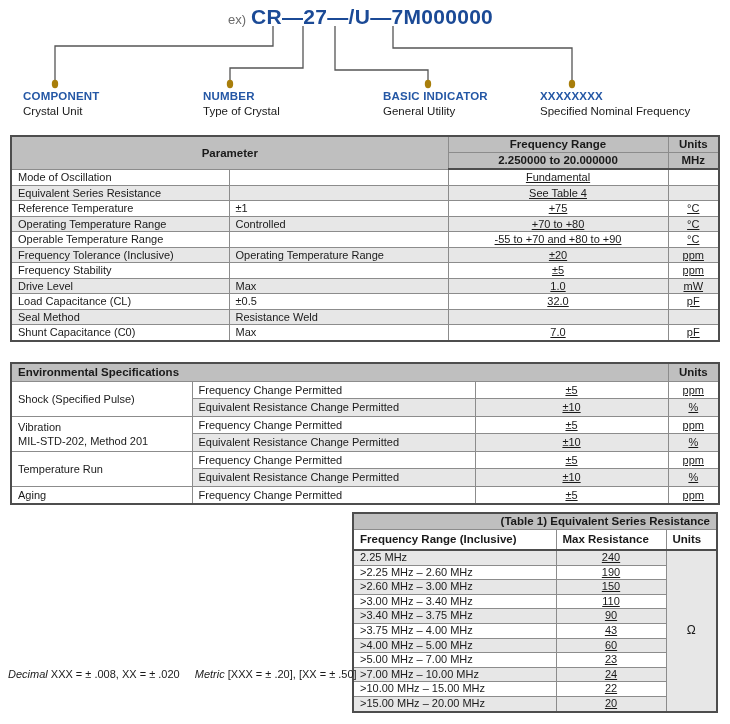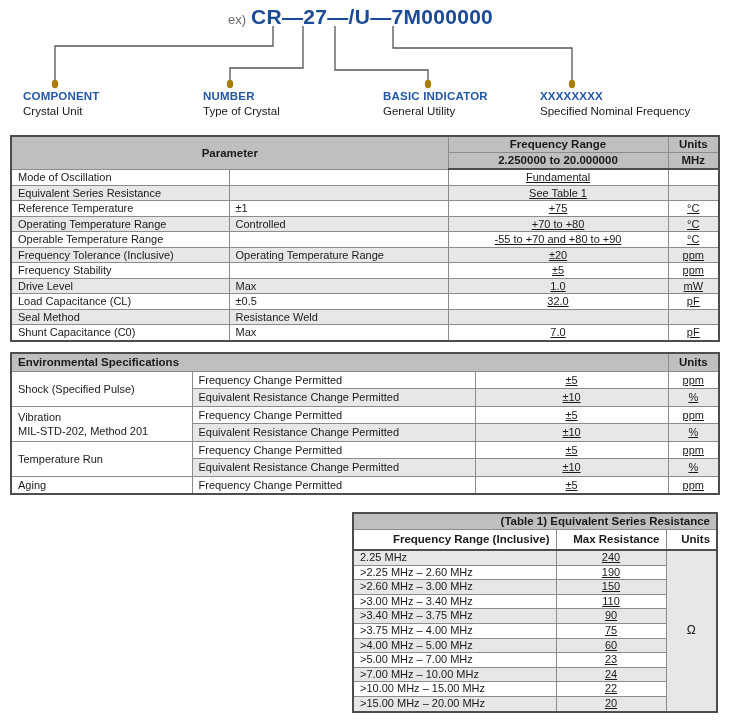--- a/index.html
+++ b/index.html
@@ -28,28 +28,28 @@
     white-space:nowrap;overflow:hidden;
     line-height:14.5px;height:14.5px;
   }
   .hdr{background:#BFBFBF;font-weight:bold;text-align:center;font-size:11.5px;}
   .L{text-align:left;}
   .C{text-align:center;text-decoration:underline;}
   .param-table{left:10px;top:135px;width:708px;}
   .param-table thead th{height:15px;}
   .param-table thead tr:last-child th{border-bottom:2px solid #4D4D4D;}
   .param-table tbody tr:nth-child(even){background:#E7E7E7;}
-  .env-table{left:10px;top:352px;width:708px;}
+  .env-table{left:10px;top:362px;width:708px;}
   .env-table thead th{height:16.5px;}
   .env-table td{height:16.5px;line-height:16.5px;}
   .env-table tbody tr:nth-child(even){background:#E7E7E7;}
   .env-table .grp{background:#ffffff;line-height:14px;margin-left:28px;}
   .esr-table{left:352px;top:512px;width:364px;}
   .esr-table .ttl{height:15px;text-align:right;}
-  .esr-table .colhdr th{background:#ffffff;font-weight:bold;text-align:right;font-size:11.5px;height:19px;border-bottom:2px solid #4D4D4D;}
+  .esr-table .colhdr th{background:#ffffff;font-weight:bold;text-align:left;font-size:11.5px;height:19px;border-bottom:2px solid #4D4D4D;}
   .esr-table tbody td{height:13.6px;line-height:13.6px;}
   .esr-table tbody tr:nth-child(odd){background:#E7E7E7;}
   .esr-table .units-merged{background:#E7E7E7;text-align:center;font-size:12px;}
   
   .footnote{position:absolute;left:8px;top:666px;font-size:11px;line-height:16.5px;white-space:nowrap;color:#1a1a1a;}
   .it{font-style:italic;}
   .gap{margin-left:12px;}
 </style>
 </head>
 <body>
@@ -111,21 +111,21 @@
   <tbody>
     <tr>
         <td class="L">Mode of Oscillation</td>
         <td class="L"></td>
         <td class="C">Fundamental</td>
         <td class="C"></td>
       </tr>
     <tr>
         <td class="L">Equivalent Series Resistance</td>
         <td class="L"></td>
-        <td class="C">See Table 1</td>
+        <td class="C">See Table 4</td>
         <td class="C"></td>
       </tr>
     <tr>
         <td class="L">Reference Temperature</td>
         <td class="L">±1</td>
         <td class="C">+75</td>
         <td class="C">°C</td>
       </tr>
     <tr>
         <td class="L">Operating Temperature Range</td>
@@ -278,21 +278,21 @@
     <tr>
         <td class="L">&gt;3.00 MHz – 3.40 MHz</td>
         <td class="C">110</td>
       </tr>
     <tr>
         <td class="L">&gt;3.40 MHz – 3.75 MHz</td>
         <td class="C">90</td>
       </tr>
     <tr>
         <td class="L">&gt;3.75 MHz – 4.00 MHz</td>
-        <td class="C">75</td>
+        <td class="C">43</td>
       </tr>
     <tr>
         <td class="L">&gt;4.00 MHz – 5.00 MHz</td>
         <td class="C">60</td>
       </tr>
     <tr>
         <td class="L">&gt;5.00 MHz – 7.00 MHz</td>
         <td class="C">23</td>
       </tr>
     <tr>
@@ -304,13 +304,19 @@
         <td class="C">22</td>
       </tr>
     <tr>
         <td class="L">&gt;15.00 MHz – 20.00 MHz</td>
         <td class="C">20</td>
       </tr>
   </tbody>
 </table>
 
 <div class="footnote">
+  <div>
+    <span class="it">Decimal</span>
+    <span>XXX = ± .008, XX = ± .020</span>
+    <span class="it gap">Metric</span>
+    <span>[XXX = ± .20], [XX = ± .50]</span>
+  </div>
 </div>
 
 </body></html>

